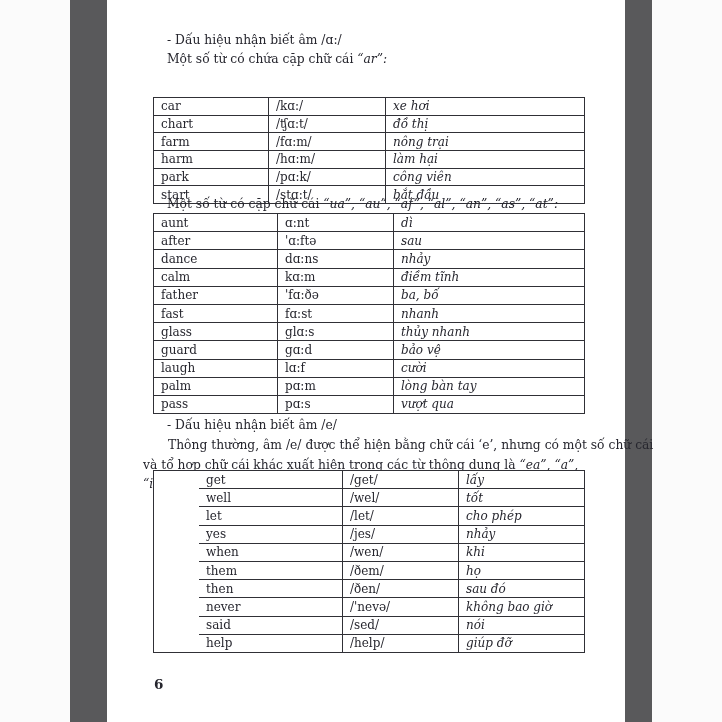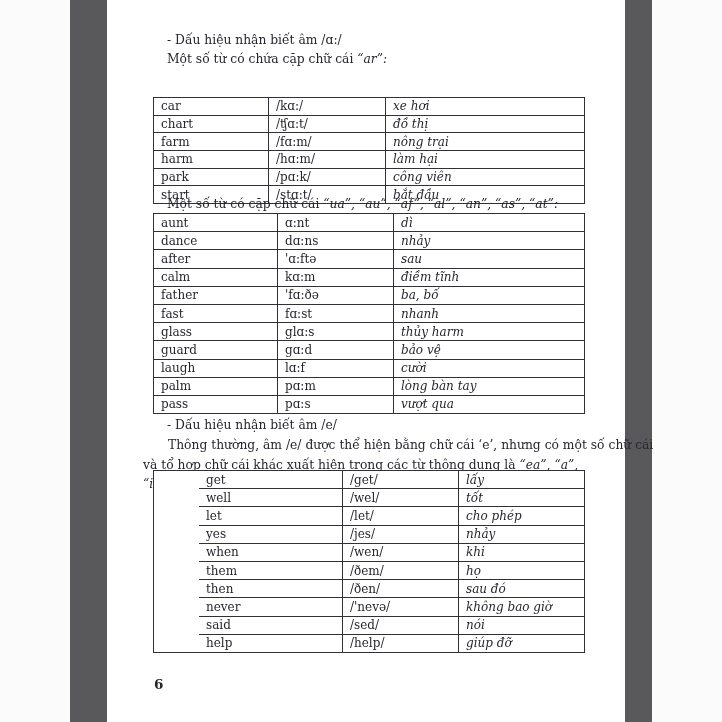--- a/index.html
+++ b/index.html
@@ -90,48 +90,48 @@
       <span>Một số từ có cặp chữ cái </span><span class="it">“ua”, “au”, “af”, “al”, “an”, “as”, “at”:</span>
     </div>
 
     <div class="dtable t2">
         <div class="trow">
           <div class="tcell">aunt</div>
           <div class="tcell">ɑ:nt</div>
           <div class="tcell">dì</div>
         </div>
         <div class="trow">
+          <div class="tcell">after</div>
+          <div class="tcell">'ɑ:ftə</div>
+          <div class="tcell">sau</div>
+        </div>
+        <div class="trow">
           <div class="tcell">dance</div>
           <div class="tcell">dɑ:ns</div>
           <div class="tcell">nhảy</div>
         </div>
         <div class="trow">
-          <div class="tcell">after</div>
-          <div class="tcell">'ɑ:ftə</div>
-          <div class="tcell">sau</div>
-        </div>
-        <div class="trow">
           <div class="tcell">calm</div>
           <div class="tcell">kɑ:m</div>
           <div class="tcell">điềm tĩnh</div>
         </div>
         <div class="trow">
           <div class="tcell">father</div>
           <div class="tcell">'fɑ:ðə</div>
           <div class="tcell">ba, bố</div>
         </div>
         <div class="trow">
           <div class="tcell">fast</div>
           <div class="tcell">fɑ:st</div>
           <div class="tcell">nhanh</div>
         </div>
         <div class="trow">
           <div class="tcell">glass</div>
           <div class="tcell">glɑ:s</div>
-          <div class="tcell">thủy harm</div>
+          <div class="tcell">thủy nhanh</div>
         </div>
         <div class="trow">
           <div class="tcell">guard</div>
           <div class="tcell">gɑ:d</div>
           <div class="tcell">bảo vệ</div>
         </div>
         <div class="trow">
           <div class="tcell">laugh</div>
           <div class="tcell">lɑ:f</div>
           <div class="tcell">cười</div>

